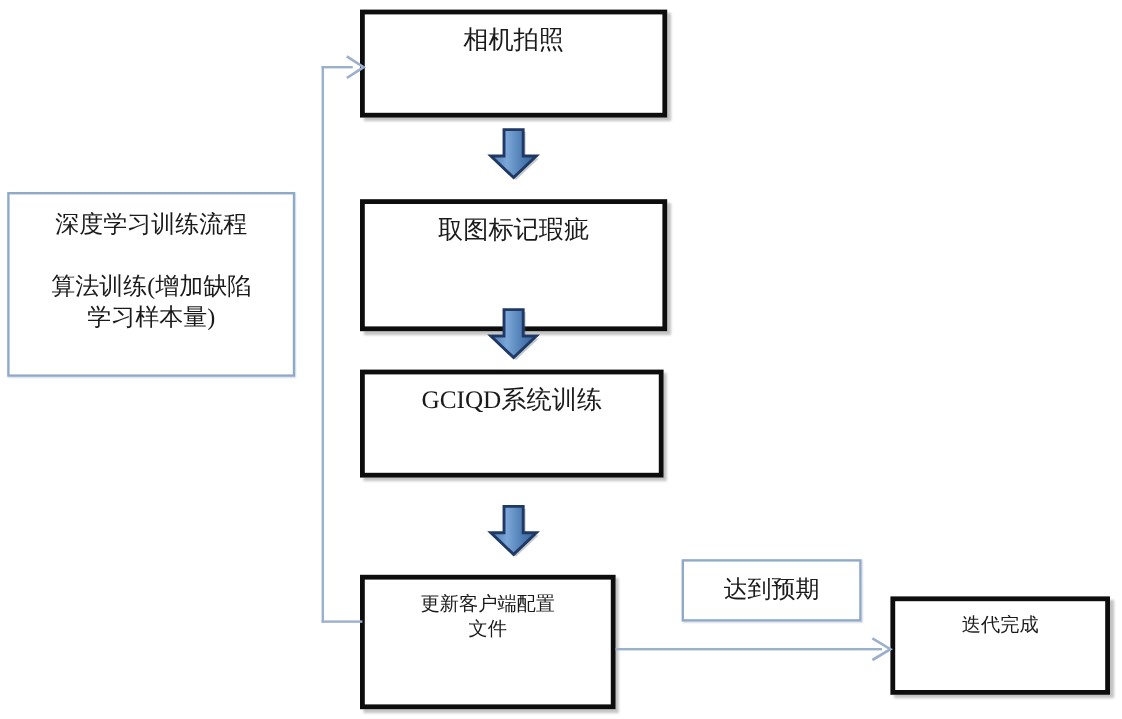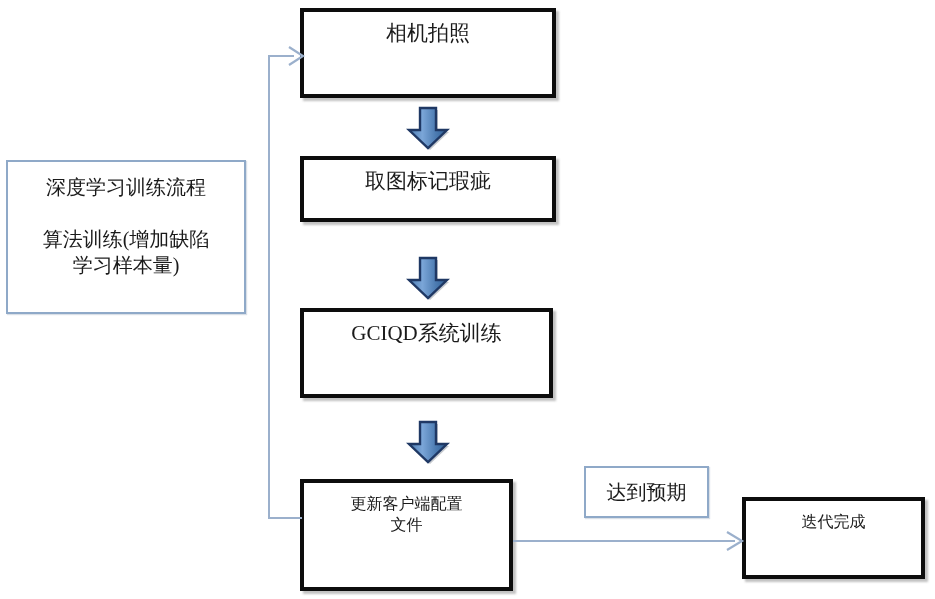--- a/index.html
+++ b/index.html
@@ -68,24 +68,24 @@
     color: #1a1a1a;
     font-size: 20px;
     line-height: 1.3;
     white-space: pre-line;
   }
   #info-line-1 { top: 12px; }
   #info-line-2 { top: 64px; }
 
   
   #box-camera      { left: 300px; top: 8px;   width: 256px; height: 90px; padding-left: 36px; }
-  #box-mark        { left: 300px; top: 156px; width: 256px; height: 66px; font-family: Liberation Serif, serif; }
+  #box-mark        { left: 300px; top: 166px; width: 256px; height: 110px; font-family: Liberation Serif, serif; }
   #box-train       { left: 300px; top: 308px; width: 253px; height: 90px; }
   #box-update      { left: 300px; top: 479px; width: 213px; height: 112px; }
-  #box-expect      { left: 568px; top: 466px; width: 125px; height: 52px; margin-left: 16px; }
+  #box-expect      { left: 568px; top: 466px; width: 150px; height: 52px; }
   #box-done        { left: 742px; top: 497px; width: 183px; height: 82px; }
 
   #box-update .box-label { top: 10px; }
   #box-expect .box-label { top: 50%; transform: translateY(-50%); font-size: 20px; }
   #box-done   .box-label { top: 10px; }
 
   
   .block-arrow {
     position: absolute;
     width: 44px;

